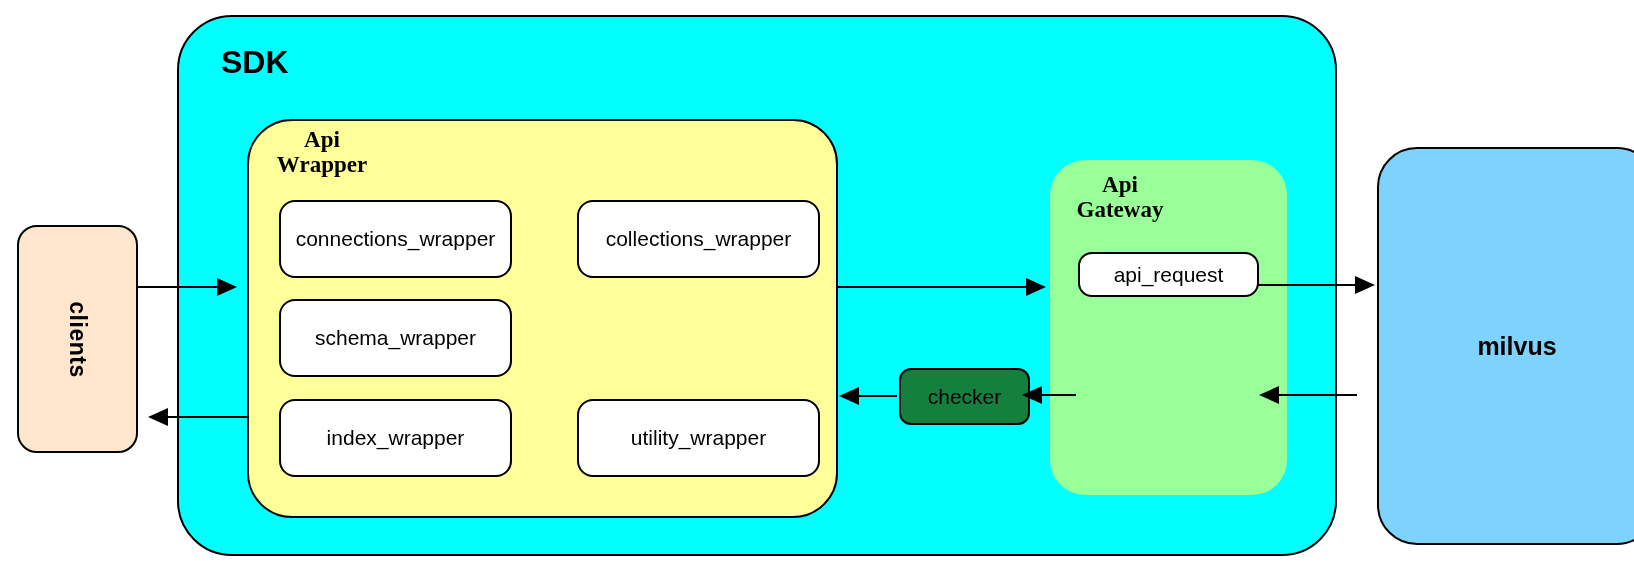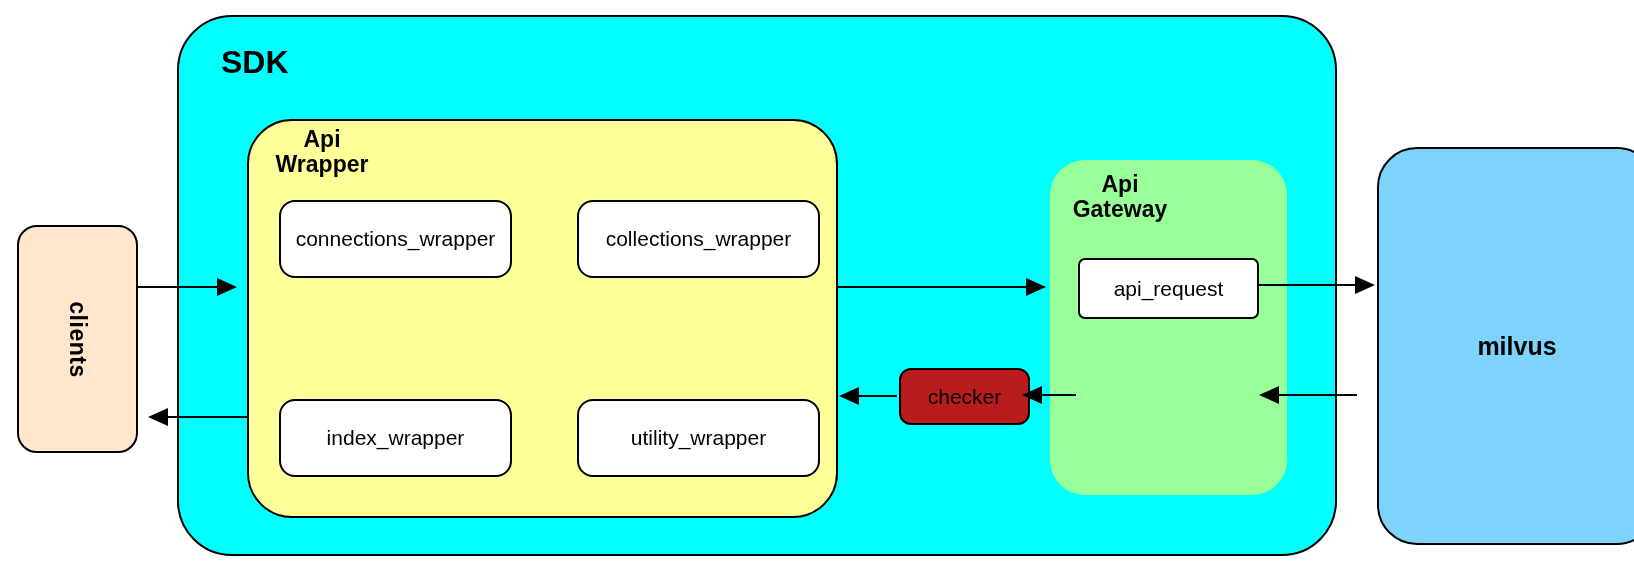--- a/index.html
+++ b/index.html
@@ -14,21 +14,21 @@
   }
   .node {
     position: absolute;
     box-sizing: border-box;
     border: 2px solid #000000;
     display: flex;
     align-items: center;
     justify-content: center;
     text-align: center;
   }
-  .prewrap { white-space: pre-line; }
+  .prewrap { white-space: pre-line; font-family: Liberation Serif, serif; }
 
   
   .clients {
     left: 17px; top: 225px; width: 121px; height: 228px;
     background: #FFE6CC; border-radius: 20px;
   }
   .clients .rot-label {
     transform: rotate(90deg);
     font-weight: bold; font-size: 23px; letter-spacing: 0.5px;
   }
@@ -61,39 +61,39 @@
   }
   .wb-r1 { top: 79px; }
   .wb-r2 { top: 178px; }
   .wb-r3 { top: 278px; }
   .wb-c1 { left: 30px; width: 233px; height: 78px; }
   .wb-c2 { left: 328px; width: 243px; height: 78px; text-align: center; }
 
   
   .checker {
     left: 720px; top: 351px; width: 131px; height: 57px;
-    background: #b91c1c; border-radius: 12px; font-size: 21px;
+    background: #15803d; border-radius: 12px; font-size: 21px;
   }
 
   
   .api-gateway {
     position: absolute;
     left: 871px; top: 143px; width: 237px; height: 335px;
     box-sizing: border-box;
     background: #99FF99; border: none; border-radius: 35px;
   }
   .api-gateway-label {
     position: absolute; left: 0px; top: 12px; width: 140px;
     text-align: center; font-weight: bold; font-size: 23px; line-height: 1.1;
   }
   .gw-box {
     background: #ffffff; border-radius: 14px; font-size: 21px;
     left: 28px; width: 181px;
   }
-  .gw-request  { top: 98px;  height: 61px; border-radius: 7px; }
+  .gw-request  { top: 92px;  height: 45px; }
   .gw-response { top: 207px; height: 60px; }
 
   
   .milvus {
     left: 1377px; top: 147px; width: 280px; height: 398px;
     background: #7dd3fc; border-radius: 40px;
     font-weight: bold; font-size: 25px;
   }
 
   
@@ -131,20 +131,23 @@
     <div class="api-wrapper">
       <div class="api-wrapper-label prewrap">Api
 Wrapper</div>
 
       <div class="node wrapper-box wb-r1 wb-c1">
         <span>connections_wrapper</span>
       </div>
       <div class="node wrapper-box wb-r1 wb-c2">
         <span>collections_wrapper</span>
       </div>
+      <div class="node wrapper-box wb-r2 wb-c1">
+        <span>schema_wrapper</span>
+      </div>
       <div class="node wrapper-box wb-r3 wb-c2">
         <span>utility_wrapper</span>
       </div>
       <div class="node wrapper-box wb-r3 wb-c1">
         <span>index_wrapper</span>
       </div>
     </div>
 
     <div class="node checker">
       <span>checker</span>

